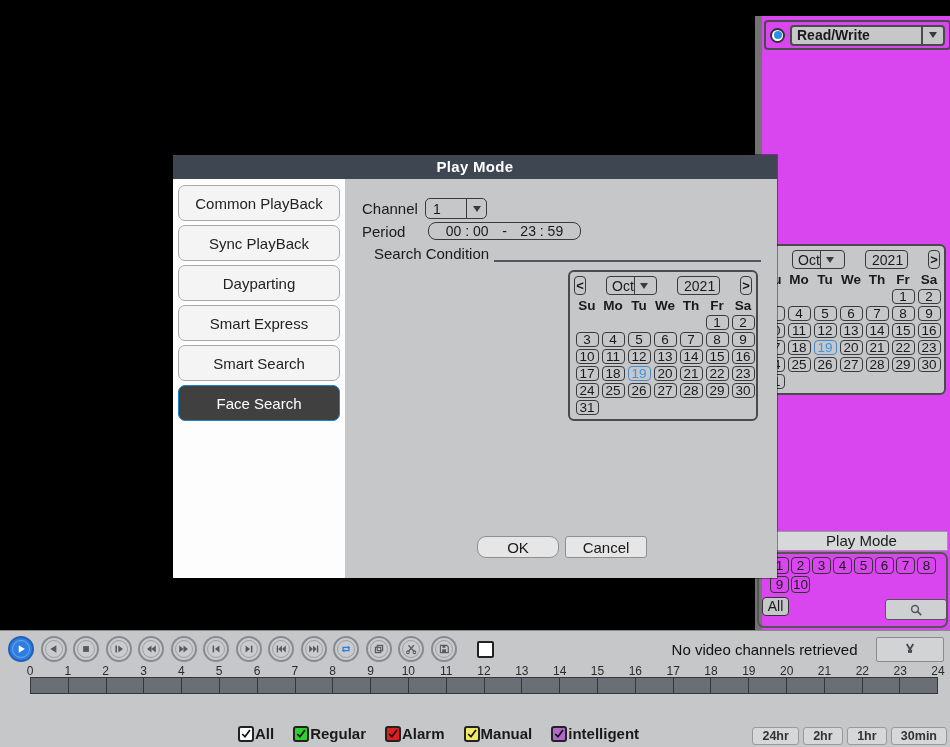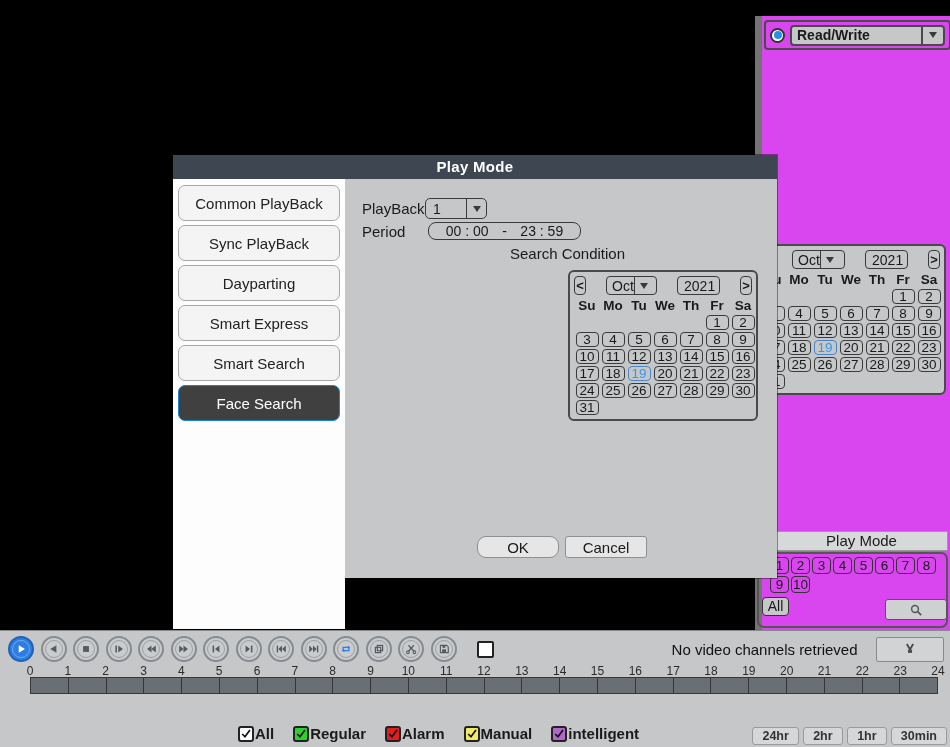--- a/index.html
+++ b/index.html
@@ -27,31 +27,31 @@
   .cal-grid{display:grid;grid-template-columns:repeat(7,26px);grid-auto-rows:17px;}
   .cal-cell{width:23px;height:15px;margin:1px auto;border:1.2px solid #3a3a3a;border-radius:4px;font-size:13.5px;line-height:14px;text-align:center;box-sizing:border-box;}
   .cal-cell.blank{border-color:transparent;}
   .cal-cell.sel{color:#3b96e6;border-color:#4a86c8;}
   #right-cal{left:754px;top:244px;width:192px;z-index:5;}
   #right-cal .cal-month{width:78px;}
   #right-cal .cal-year{width:60px;}
   
   .dialog{position:absolute;left:173px;top:155px;width:604px;height:423px;z-index:10;background:#c6c7c8;box-shadow:0 0 0 1px rgba(0,0,0,.4);}
   .dlg-title{height:24px;background:#3d4651;color:#fff;font-size:15px;font-weight:700;text-align:center;line-height:24px;letter-spacing:.3px;}
-  .dlg-body{display:flex;height:450px;}
+  .dlg-body{display:flex;height:399px;}
   .dlg-side{width:172px;background:#fdfdfd;padding-top:2px;box-sizing:border-box;}
   .side-btn{height:34px;margin:4px 5px;border:1px solid #a8a8a8;border-radius:7px;background:#f4f4f4;display:flex;align-items:center;justify-content:center;font-size:15px;color:#222;}
   .side-btn.active{background:#404040;border-color:#1b85d0;color:#fff;}
   .dlg-main{flex:1;position:relative;font-size:15px;}
   .fld-label{position:absolute;left:17px;}
   .ch-dd{position:absolute;left:80px;top:19px;width:62px;height:21px;border:1.5px solid #3a3a3a;border-radius:5px;display:flex;align-items:center;box-sizing:border-box;}
   .ch-dd .val{flex:1;padding-left:7px;font-size:14px;}
   .ch-dd .dd-arrow-box{border-left:1.5px solid #3a3a3a;width:19px;}
   .period-box{position:absolute;left:83px;top:43px;width:153px;height:18px;border:1.5px solid #3a3a3a;border-radius:8px;display:flex;align-items:center;justify-content:space-around;font-size:14px;box-sizing:border-box;padding:0 10px;}
-  .sc-row{position:absolute;left:29px;right:16px;top:66px;display:flex;align-items:center;flex-direction:column;}
+  .sc-row{position:absolute;left:29px;right:16px;top:66px;display:flex;align-items:flex-end;}
   .sc-line{flex:1;border-bottom:2px solid #54585c;margin-left:5px;margin-top:4px;}
   #dlg-cal{left:223px;top:91px;width:190px;}
   #dlg-cal .cal-month{width:75px;}
   #dlg-cal .cal-year{width:60px;}
   .dlg-btn{position:absolute;top:357px;width:80px;height:20px;background:#e6e6e6;border:1px solid #8f8f8f;border-radius:3px;font-size:15px;display:flex;align-items:center;justify-content:center;}
   #ok-btn{left:132px;border-radius:9px;} #cancel-btn{left:220px;}
   
   .pm-header{position:absolute;left:775px;top:531px;width:173px;height:20px;background:#d7d8d9;border:1px solid #9a9a9a;box-sizing:border-box;font-size:15px;text-align:center;line-height:18px;}
   .pm-box{position:absolute;left:757px;top:552px;width:191px;height:76px;border:2px solid #555;border-radius:7px;box-sizing:border-box;}
   .pm-grid{display:flex;flex-wrap:wrap;gap:2px;width:172px;margin:3px 0 0 11px;}
@@ -165,21 +165,21 @@
   <div class="dlg-body">
     <div class="dlg-side">
         <div class="side-btn">Common PlayBack</div>
         <div class="side-btn">Sync PlayBack</div>
         <div class="side-btn">Dayparting</div>
         <div class="side-btn">Smart Express</div>
         <div class="side-btn">Smart Search</div>
         <div class="side-btn active">Face Search</div>
       </div>
     <div class="dlg-main">
-      <span class="fld-label" style="top:21px;">PlayBack</span>
+      <span class="fld-label" style="top:21px;">Channel</span>
       <div class="ch-dd">
         <span class="val">1</span>
         <span class="dd-arrow-box">
             <span class="dd-arrow"></span>
           </span>
       </div>
       <span class="fld-label" style="top:44px;">Period</span>
       <div class="period-box">
         <span>00 : 00</span>
         <span>-</span>

